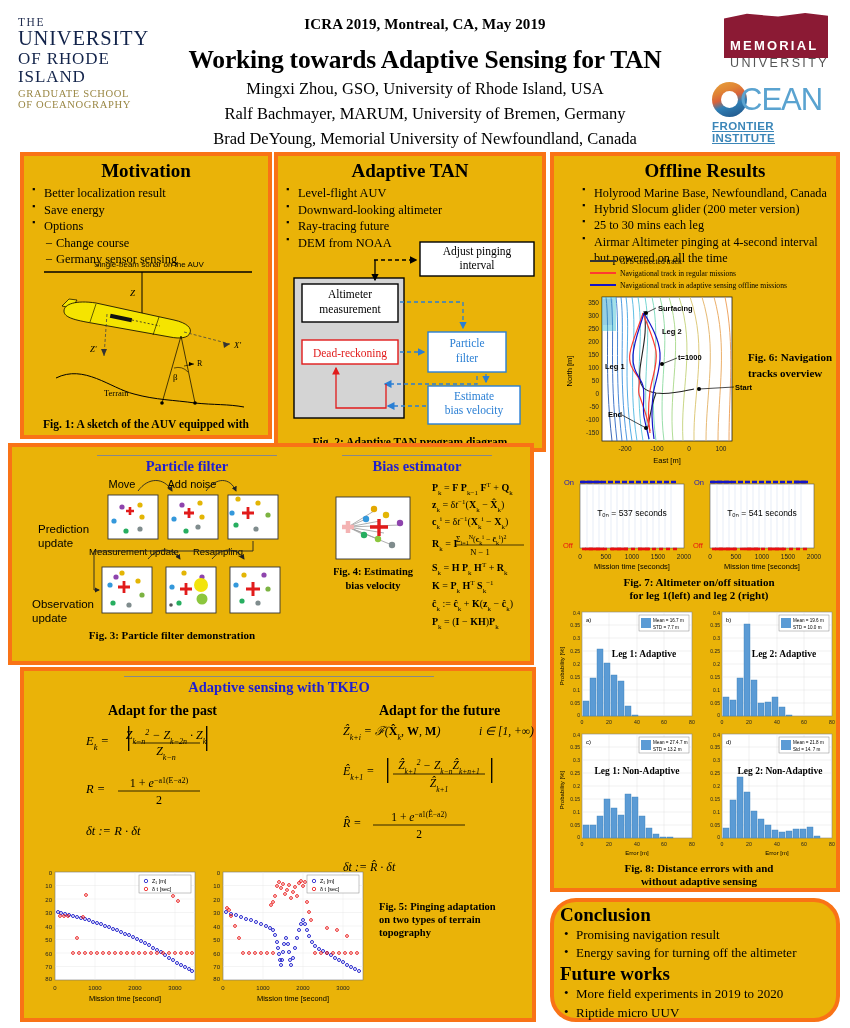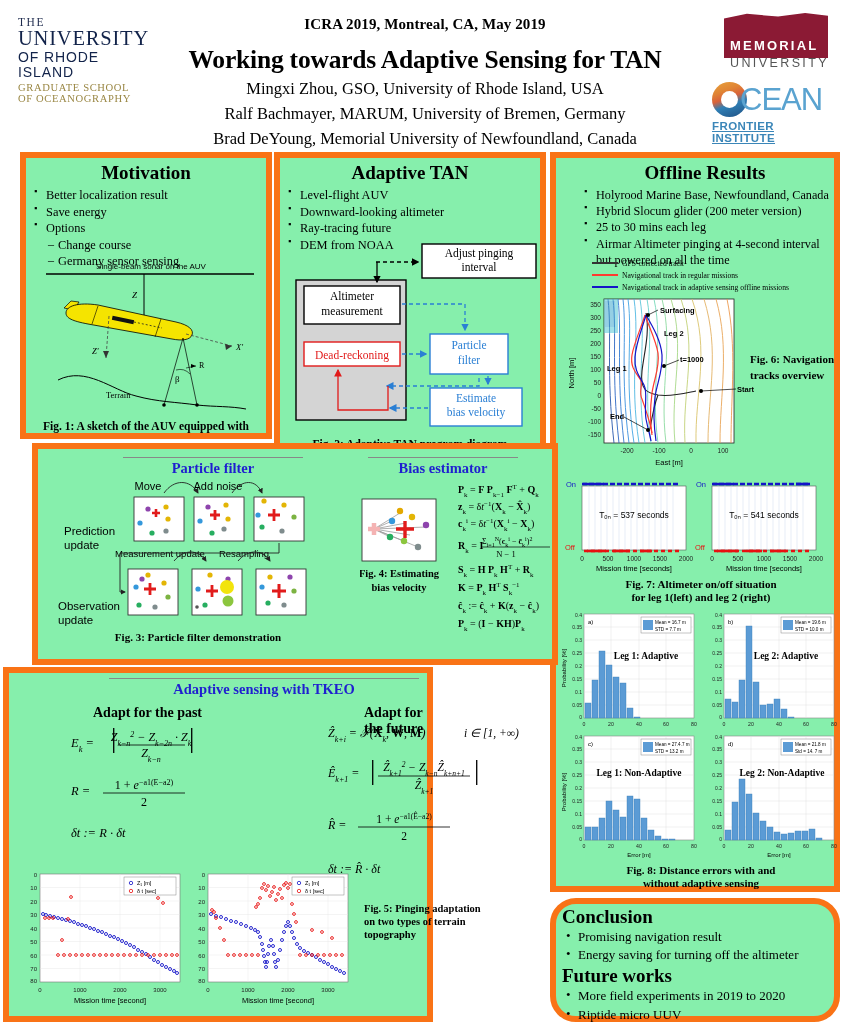--- a/index.html
+++ b/index.html
@@ -11,21 +11,21 @@
     color: #000;
     overflow: hidden;
     position: relative;
   }
 
   
   .header { position:absolute; left:0; top:0; width:850px; height:148px; }
   .uri-logo { position:absolute; left:18px; top:16px; width:140px; text-align:left; line-height:1.06; }
   .uri-the { font-family:"Liberation Serif", serif; font-size:11.5px; letter-spacing:1.6px; color:#1d2a4d; font-weight:400;}
   .uri-university { font-family:"Liberation Serif", serif; font-size:20.5px; letter-spacing:0.8px; color:#12234a; font-weight:400; }
-  .uri-rhode { font-family:Liberation Sans, sans-serif; font-size:14px; letter-spacing:0.9px; color:#12234a; }
+  .uri-rhode { font-family:Liberation Serif, serif; font-size:17px; letter-spacing:0.9px; color:#12234a; }
   .uri-grad { font-family:"Liberation Serif", serif; font-size:10.6px; letter-spacing:0.6px; color:#9a8744; margin-top:2px; }
   .uri-ocean { font-family:"Liberation Serif", serif; font-size:10.6px; letter-spacing:0.6px; color:#9a8744; }
 
   .title-block { position:absolute; left:170px; top:16px; width:510px; text-align:center; }
   .conf-line { font-size:15px; font-weight:bold; letter-spacing:0.1px; }
   .main-title { font-size:25.5px; font-weight:bold; margin-top:12px; letter-spacing:-0.2px; }
   .author { font-size:16.5px; margin-top:3px; line-height:1.32; }
 
   .mun-logo { position:absolute; left:718px; top:12px; width:116px; height:62px; }
   .mun-flag { position:absolute; left:6px; top:0px; width:104px; height:46px;
@@ -39,41 +39,41 @@
   .ofi-logo { position:absolute; left:712px; top:82px; width:128px; height:52px; }
   .ofi-o { position:absolute; left:0px; top:0px; width:35px; height:35px; border-radius:50%;
      background: linear-gradient(160deg,#e8a33d 0%, #e08434 28%, #d9623a 45%, #2f7fb5 62%, #1f4f82 100%); }
   .ofi-o-inner { position:absolute; left:9px; top:9px; width:17px; height:17px; border-radius:50%; background:#fff; }
   .ofi-cean { position:absolute; left:28px; top:0px; font-family:"Liberation Sans", sans-serif;
      font-size:31px; color:#5aa3d0; letter-spacing:-1px; line-height:35px; }
   .ofi-sub { position:absolute; left:0px; top:38px; font-family:"Liberation Sans", sans-serif;
      font-size:11.5px; font-weight:bold; color:#3b86b8; letter-spacing:0.4px;text-decoration:underline; }
 
   
-  .panel { position:absolute; border:6px solid #f97316; background:#86efac; }
+  .panel { position:absolute; border:4px solid #f97316; background:#eab308; }
   .panel-title { text-align:center; font-size:19px; font-weight:bold; margin:4px 0 3px 0; }
   .bullets { margin:0; padding:0 0 0 8px; list-style:none; font-size:12.4px; line-height:1.33; }
   .bullets li { position:relative; padding-left:12px; }
   .bullets li:before { content:"\25AA"; position:absolute; left:0px; top:-1px; font-size:9px; }
   .sub li:before { content:"\2013"; left:2px; font-size:12px; top:0px; }
   .sub { padding-left:20px; }
   .dotlist { margin:0; padding:0 0 0 10px; list-style:none; font-size:13px; line-height:1.4; }
   .dotlist li { position:relative; padding-left:12px; }
   .dotlist li:before { content:"\2022"; position:absolute; left:0; top:-1px; }
 
   .figcap { text-align:center; font-size:11.5px; font-weight:bold; }
   .bluehead { text-align:center; color:#1f1fd0; font-weight:bold; font-size:14.5px; }
   .rule { border-top:1px solid #888; height:0; }
 
   
   #p-motivation { left:20px;  top:152px; width:252px; height:287px; }
   #p-tan        { left:274px; top:152px; width:272px; height:300px; }
   #p-offline    { left:550px; top:152px; width:290px; height:740px;padding-left:20px; }
-  #p-pf         { left:32px;  top:443px; width:526px; height:222px; }
-  #p-tkeo       { left:3px;  top:667px; width:430px; height:355px; }
+  #p-pf         { left:8px;  top:443px; width:526px; height:222px; }
+  #p-tkeo       { left:20px;  top:667px; width:516px; height:355px; }
   #p-conc       { left:550px; top:898px; width:290px; height:124px;border-radius:26px; }
   svg { display:block; }
 </style>
 </head>
 <body>
 
 <div class="header">
 
   <div class="uri-logo">
     <div class="uri-the">THE</div>

